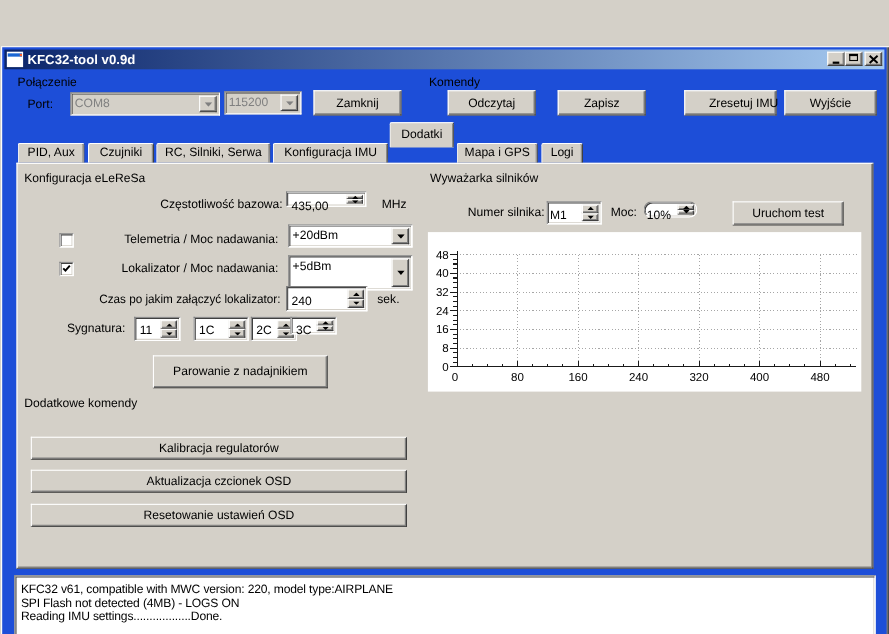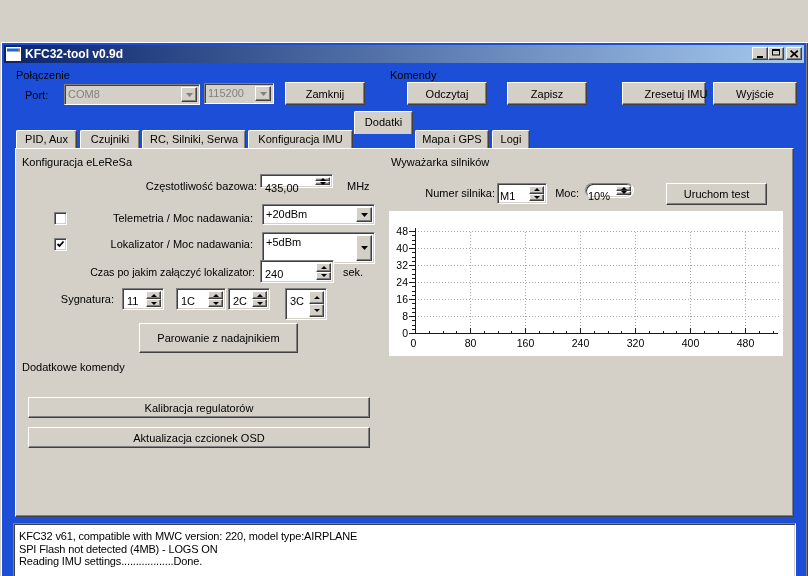--- a/index.html
+++ b/index.html
@@ -216,41 +216,42 @@
             <polygon points="0,3 6,3 3,0" fill="#000"></polygon>
           </svg>
         </div>
       <div class="spindn">
           <svg width="6" height="3">
             <polygon points="0,0 6,0 3,3" fill="#000"></polygon>
           </svg>
         </div>
     </div>
   </div>
-  <div class="sunk" style="left:285px;top:247px;width:42px;height:32px;">
+  <div class="sunk" style="left:264px;top:247px;width:42px;height:16px;">
     <div class="cbtext ed22">3C</div>
     <div class="spinwrap">
       <div class="spinup">
           <svg width="6" height="3">
             <polygon points="0,3 6,3 3,0" fill="#000"></polygon>
           </svg>
         </div>
       <div class="spindn">
           <svg width="6" height="3">
             <polygon points="0,0 6,0 3,3" fill="#000"></polygon>
           </svg>
         </div>
     </div>
   </div>
 
   <div class="btn" style="left:139px;top:282px;width:159px;height:30px;">Parowanie z nadajnikiem</div>
 
   <div class="lbl" style="left:22px;top:320px;">Dodatkowe komendy</div>
   <div class="btn" style="left:28px;top:356px;width:342px;height:21px;">Kalibracja regulatorów</div>
   <div class="btn" style="left:28px;top:386px;width:342px;height:21px;">Aktualizacja czcionek OSD</div>
+  <div class="btn" style="left:28px;top:417px;width:342px;height:21px;">Resetowanie ustawień OSD</div>
 
   <div class="lbl" style="left:391px;top:115px;">Wyważarka silników</div>
   <div class="lbl rlbl" style="left:395px;top:146px;width:100px;">Numer silnika:</div>
   <div class="sunk" style="left:497px;top:142px;width:50px;height:21px;">
     <div class="cbtext ed21">M1</div>
     <div class="spinwrap">
       <div class="spinup">
           <svg width="6" height="3">
             <polygon points="0,3 6,3 3,0" fill="#000"></polygon>
           </svg>

